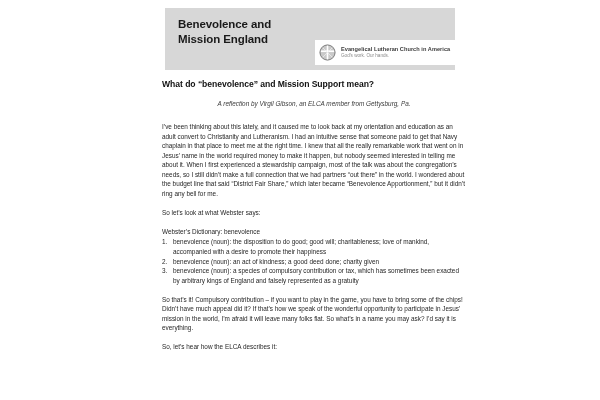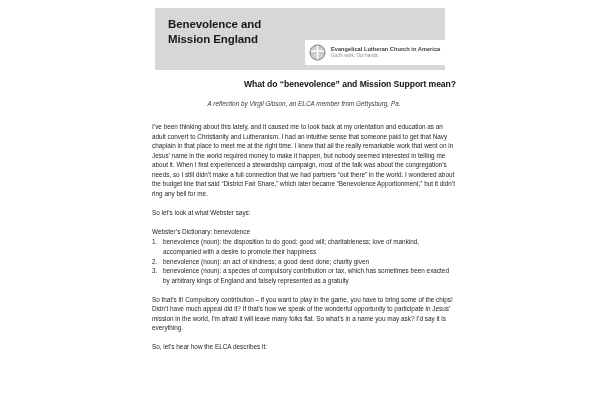--- a/index.html
+++ b/index.html
@@ -10,21 +10,21 @@
     width: 600px;
     height: 400px;
     background: #ffffff;
     font-family: "Liberation Sans", sans-serif;
     overflow: hidden;
     position: relative;
   }
 
   #page {
     position: absolute;
-    left: 0;
+    left: 10px;
     top: 0;
     width: 580px;
     height: 400px;
     background: #ffffff;
   }
 
   
   #header-banner {
     position: absolute;
     left: 155px;
@@ -93,21 +93,21 @@
     position: absolute;
     left: 152px;
     top: 78px;
     width: 304px;
   }
 
   #headline {
     font-size: 8.6px;
     font-weight: bold;
     color: #111111;
-    text-align: right;
+    text-align: left;
     line-height: 12px;
     margin: 0 0 9px 0;
     letter-spacing: -0.05px;
   }
 
   #byline {
     font-size: 6.4px;
     font-style: italic;
     color: #3a3a3a;
     text-align: center;

